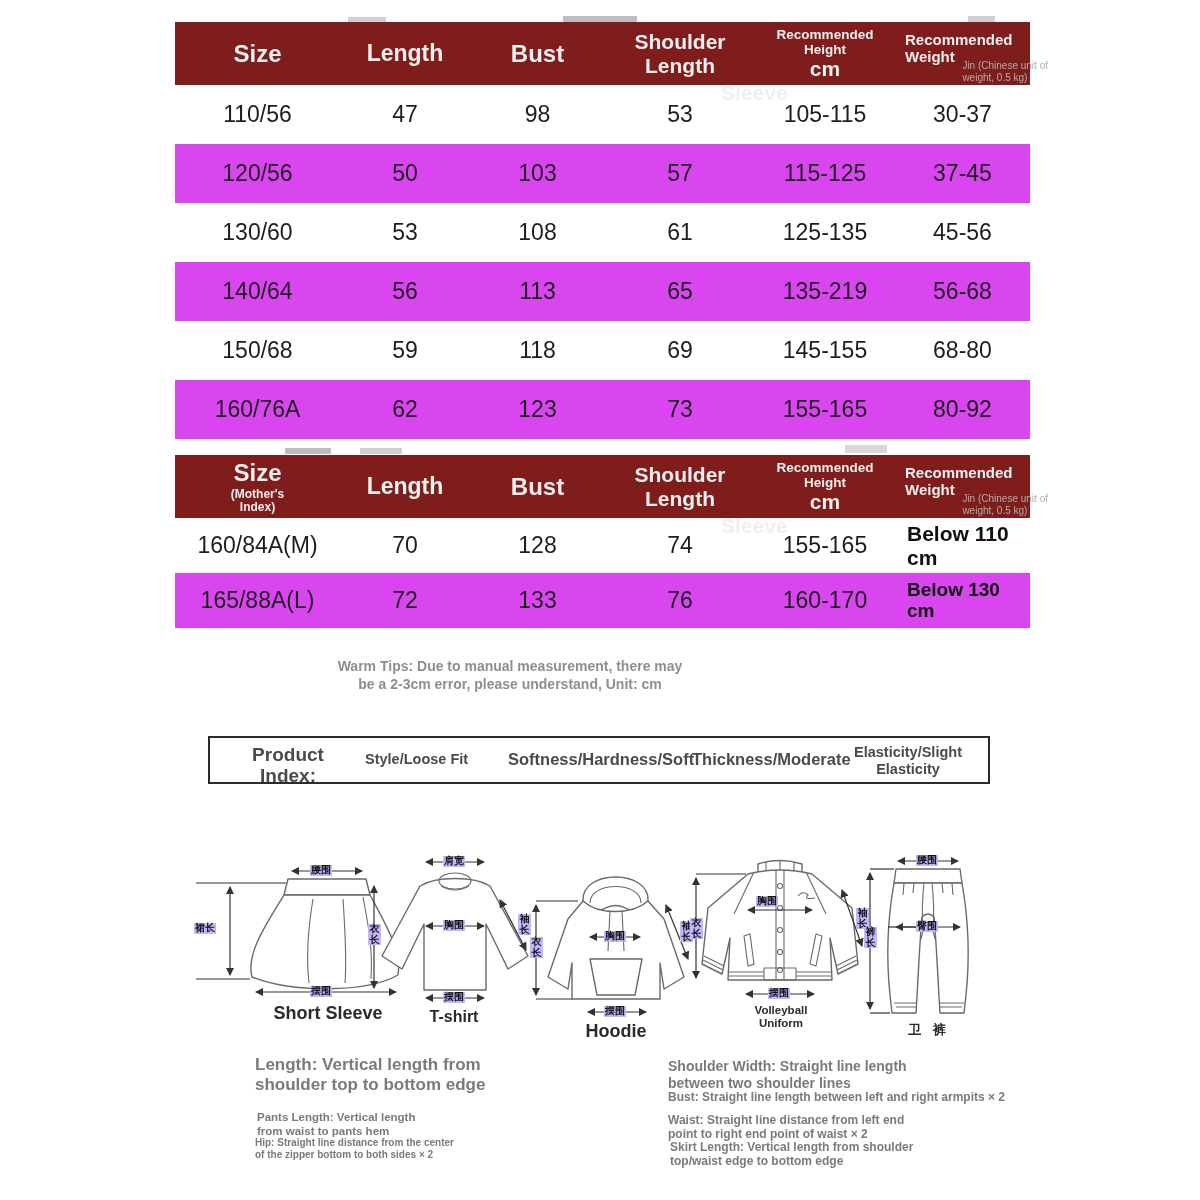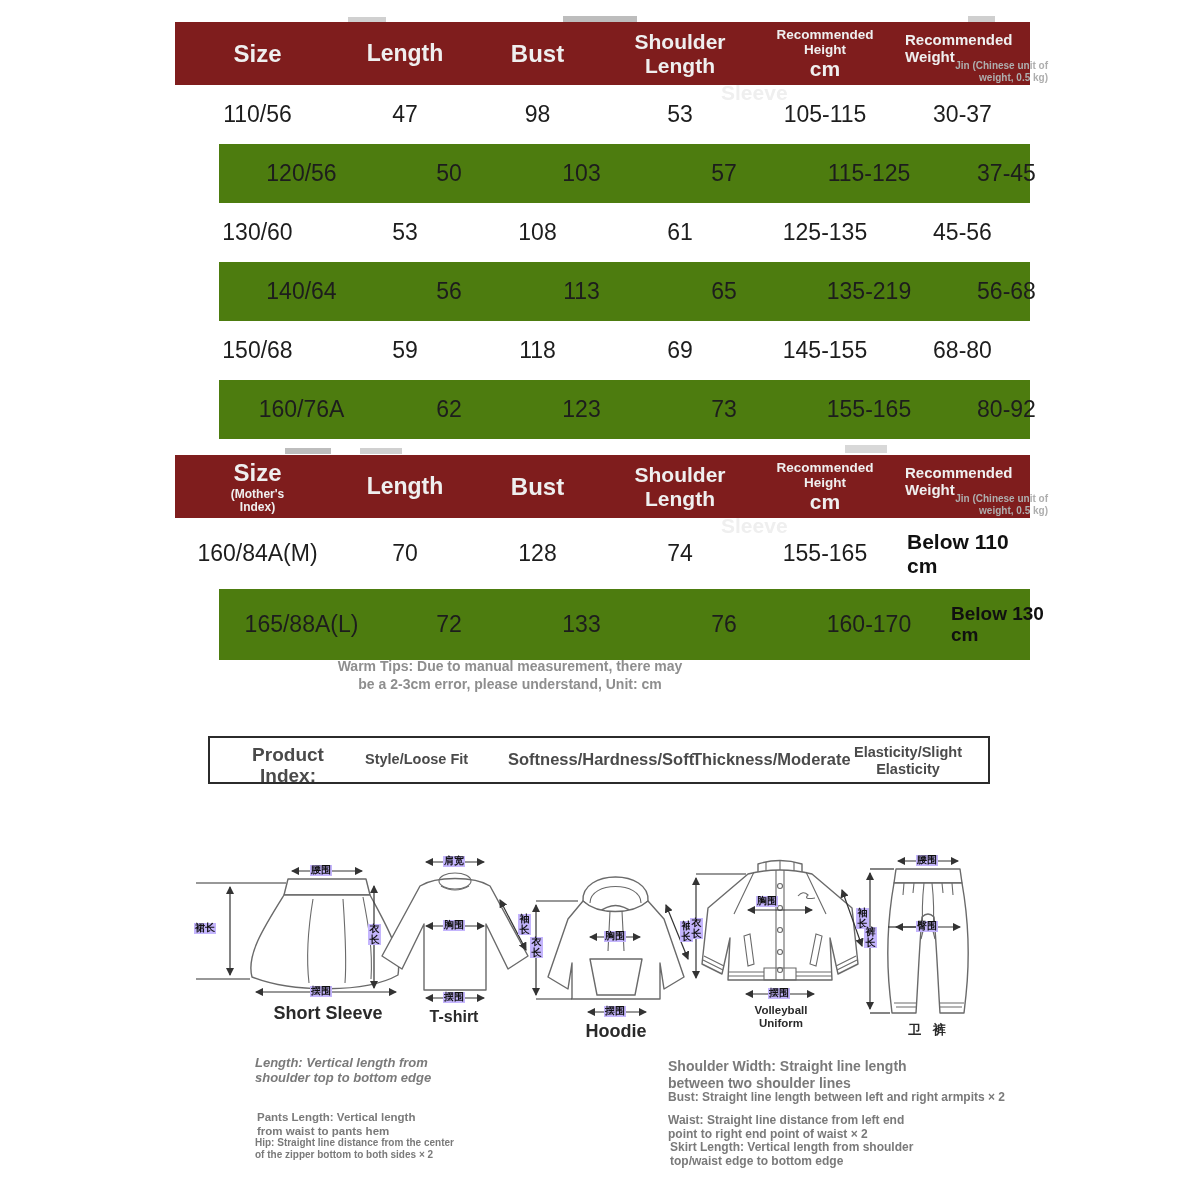--- a/index.html
+++ b/index.html
@@ -21,28 +21,28 @@
   .hc-length{ font-size:23px; }
   .hc-bust  { font-size:24px; }
   .hc-shoulder { font-size:21px; line-height:1.12; }
   .sleeve-ov { position:absolute; top:11px; left:116px; font-size:21px; font-weight:bold;
                color:#efefef; z-index:3; white-space:nowrap;margin-top:48px; }
   .hc-height { font-size:13.5px; line-height:1.12; white-space:pre-line; }
   .hc-height .cm { font-size:21px; line-height:1.05; white-space:normal; }
   .hc-weight { align-items:flex-start; justify-content:flex-start; text-align:left;
                padding:9px 0 0 10px; font-size:15px; line-height:1.15; white-space:pre-line; }
   .jin { position:absolute; right:-18px; bottom:1px; font-size:10px; color:#aeaeae;
-         white-space:pre-line; text-align:right; line-height:1.18; font-weight:bold; z-index:2; }
+         white-space:pre-line; text-align:left; line-height:1.18; font-weight:normal; z-index:2; }
   .trow {
     display:grid; grid-template-columns:165px 130px 135px 150px 140px 135px;
     align-items:center; text-align:center; font-size:23px; color:#1d1d1d;
   }
   .t1 .trow { height:59px; }
-  .t2 .trow { height:71px; }
-  .alt { background:#4d7c0f;margin-left:44px; }
+  .t2 .trow { height:55px; }
+  .alt { background:#d946ef; }
   .below { font-weight:bold; font-size:21px; text-align:left; padding-left:12px;
            line-height:1.1; width:122px; justify-self:start; color:#101010; }
   .tab { position:absolute; background:#bdbdbd; }
   
   .warmtips { position:absolute; left:290px; top:657px; width:440px; text-align:center;
               font-size:14px; font-weight:bold; color:#8e8e8e; white-space:pre-line; line-height:1.3; }
   
   .index-box { position:absolute; left:208px; top:736px; width:782px; height:48px;
                border:2px solid #2b2b2b; background:#fff; }
   .index-box span { position:absolute; font-weight:bold; color:#4a4a4a; white-space:nowrap; }
@@ -348,21 +348,21 @@
       <line class="mline" x1="12" y1="14" x2="36" y2="14"></line>
       <line class="mline" x1="12" y1="158" x2="32" y2="158"></line>
       <line class="mline" x1="12" y1="18" x2="12" y2="154" marker-start="url(#ke)" marker-end="url(#ke)"></line>
     </svg>
     <span class="dlab" style="left:58px;top:0px;">腰围</span>
     <span class="dlab" style="left:58px;top:66px;">臀围</span>
     <span class="dlab vlab" style="left:6px;top:72px;">裤长</span>
     <span class="dcap" style="left:0px;top:166px;width:142px;font-size:13px;letter-spacing:4px;">卫 裤</span>
   </div>
 
-  <div class="note" style="left:255px;top:1055px;font-size:13px;font-style:italic;">Length: Vertical length from
+  <div class="note" style="left:255px;top:1055px;font-size:17px;">Length: Vertical length from
 shoulder top to bottom edge</div>
   <div class="note" style="left:257px;top:1111px;font-size:11.5px;">Pants Length: Vertical length
 from waist to pants hem</div>
   <div class="note" style="left:255px;top:1137px;font-size:10px;">Hip: Straight line distance from the center
 of the zipper bottom to both sides × 2</div>
 
   <div class="note" style="left:668px;top:1058px;font-size:14px;">Shoulder Width: Straight line length
 between two shoulder lines</div>
   <div class="note" style="left:668px;top:1090px;font-size:12px;">Bust: Straight line length between left and right armpits × 2</div>
   <div class="note" style="left:668px;top:1113px;font-size:12px;">Waist: Straight line distance from left end

